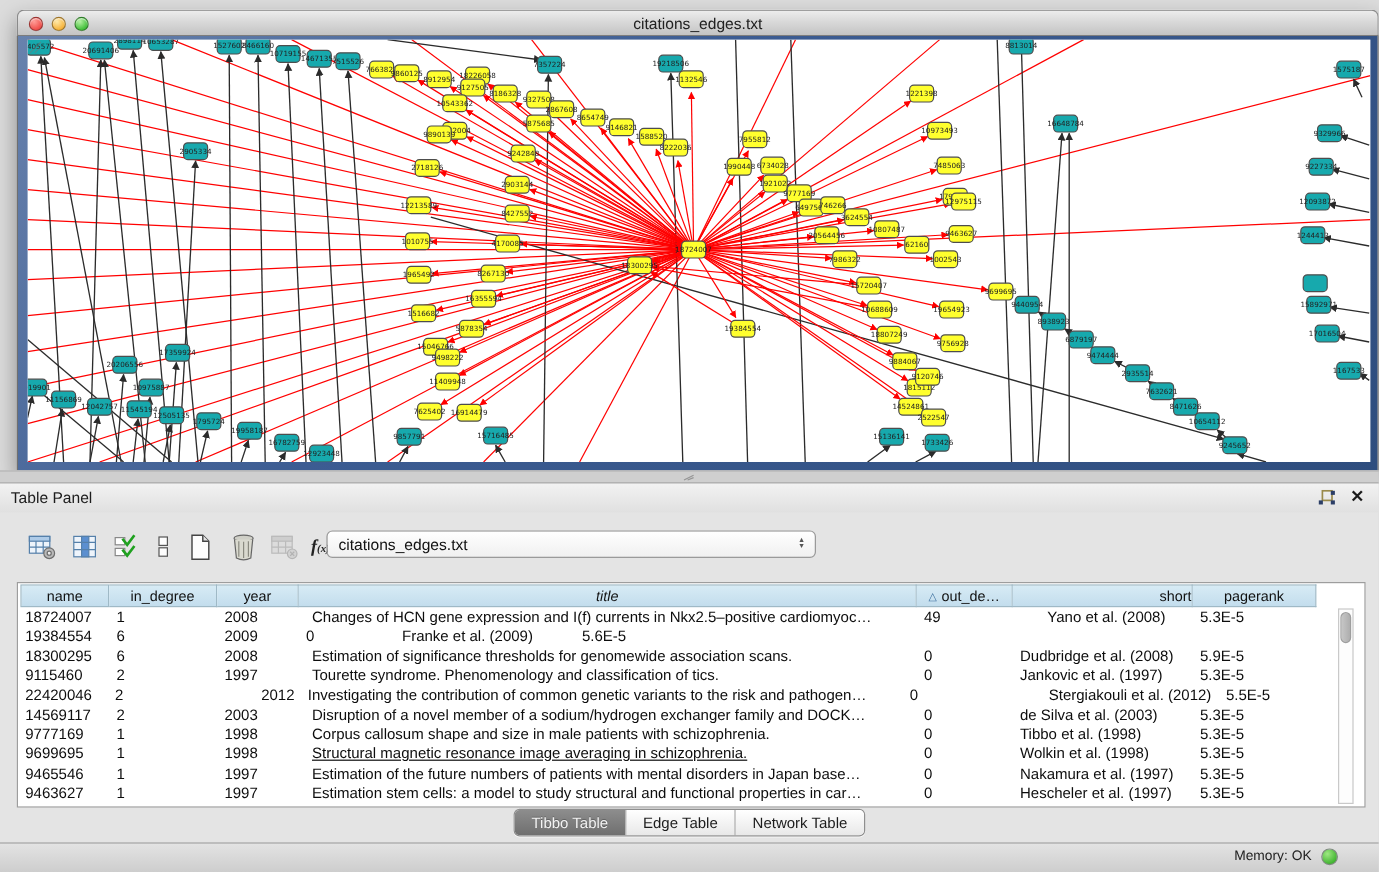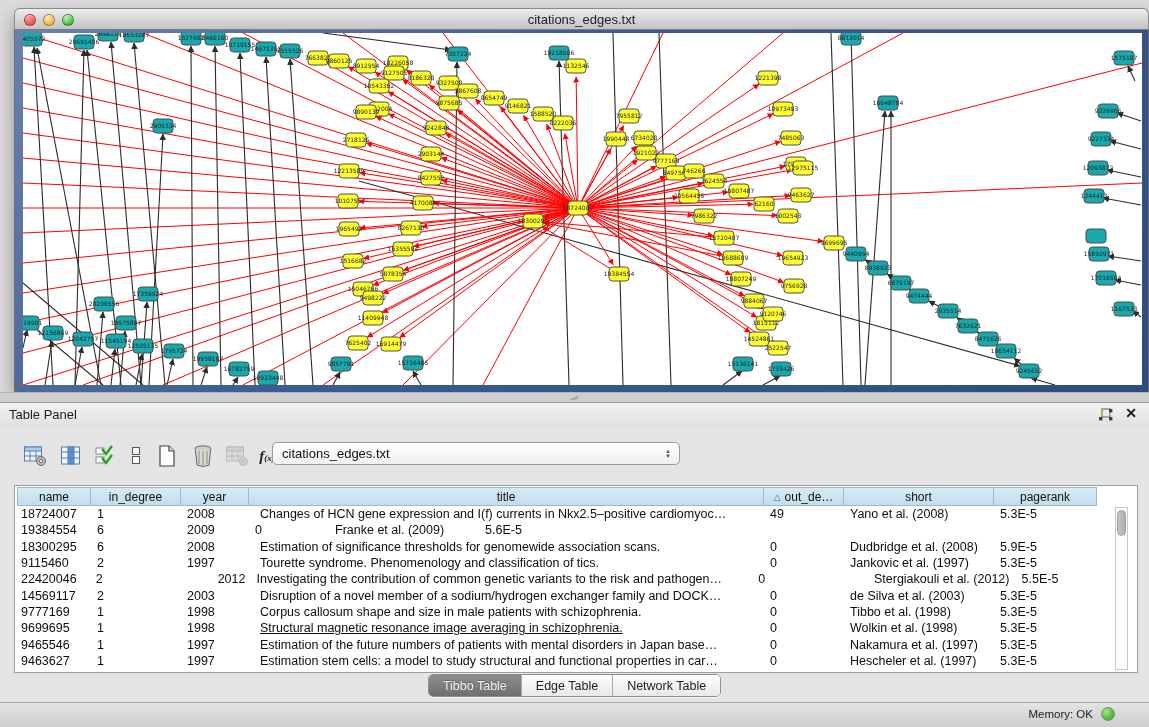--- a/index.html
+++ b/index.html
@@ -806,42 +806,42 @@
       <div class="thead" id="thead">
           <div class="th" style="width: 74px;">
             <span>name</span>
           </div>
           <div class="th" style="width: 90px;">
             <span>in_degree</span>
           </div>
           <div class="th" style="width: 68px;">
             <span>year</span>
           </div>
-          <div class="th" style="width: 515px;">
+          <div class="th" style="width: 515px; font-style: italic;">
             <span>title</span>
           </div>
           <div class="th" style="width: 80px;">
             <span class="sort">△</span>
             <span>out_de…</span>
           </div>
-          <div class="th" style="width: 150px;">
+          <div class="th" style="width: 150px; justify-content: flex-end;">
             <span>short</span>
           </div>
           <div class="th" style="width: 103px;">
             <span>pagerank</span>
           </div>
         </div>
       <div class="tbody" id="tbody">
           <div class="tr">
             <div class="td c0" style="width: 74px;">18724007</div>
             <div class="td c1" style="width: 90px;">1</div>
             <div class="td c2" style="width: 68px;">2008</div>
             <div class="td c3" style="width: 515px;">Changes of HCN gene expression and I(f) currents in Nkx2.5–positive cardiomyoc…</div>
             <div class="td c4" style="width: 80px;">49</div>
-            <div class="td c5" style="width: 150px;">Yano et al. (2008)</div>
+            <div class="td c5" style="width: 150px; text-align: center;">Yano et al. (2008)</div>
             <div class="td c6" style="width: 103px;">5.3E-5</div>
           </div>
           <div class="tr">
             <div class="td c0" style="width: 74px;">19384554</div>
             <div class="td c1" style="width: 90px;">6</div>
             <div class="td c2" style="width: 68px;">2009</div>
             <div class="td c4" style="width: 80px;">0</div>
             <div class="td c5" style="width: 150px;">Franke et al. (2009)</div>
             <div class="td c6" style="width: 103px;">5.6E-5</div>
           </div>

